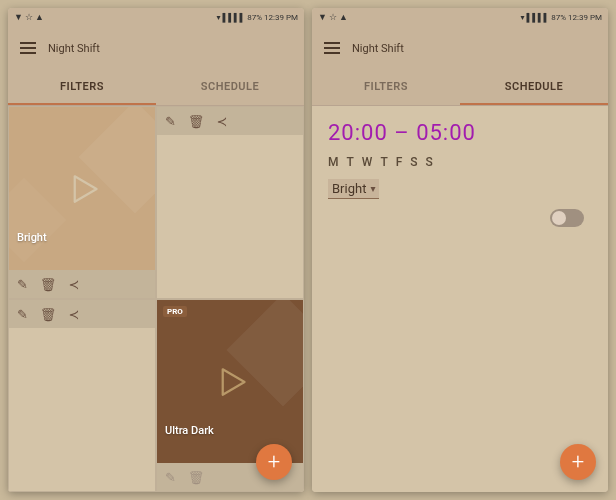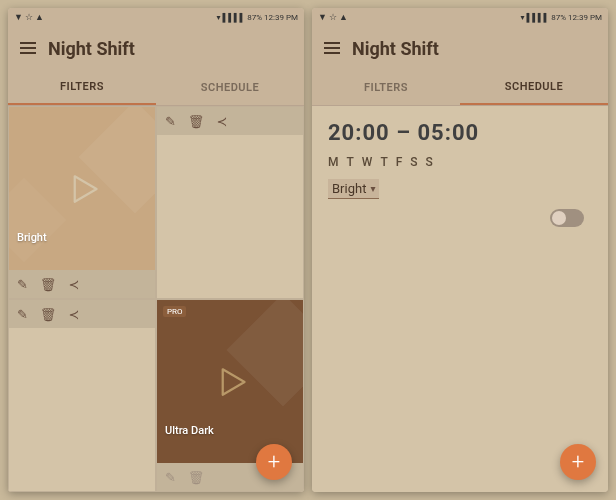--- a/index.html
+++ b/index.html
@@ -75,31 +75,30 @@
     }
 
     .hamburger span {
       display: block;
       width: 16px;
       height: 2px;
       background: #4a3728;
     }
 
     .app-title {
-      font-size: 18px;
-      font-weight: 700;
+      font-size: 11px;
+      font-weight: 400;
       color: #4a3728;
     }
 
     
     .tabs {
       display: flex;
       background: #c8b49a;
       border-bottom: 1px solid #b8a490;
-      align-items: center;
     }
 
     .tab {
       flex: 1;
       text-align: center;
       padding: 10px 0;
       font-size: 11px;
       font-weight: 600;
       color: #7a6a5a;
       cursor: pointer;
@@ -188,21 +187,21 @@
       color: #a09080;
     }
 
     .pro-badge {
       position: absolute;
       top: 6px;
       left: 6px;
       background: #8b5e3c;
       color: #fff;
       font-size: 8px;
-      font-weight: 400;
+      font-weight: 700;
       padding: 1px 4px;
       border-radius: 2px;
     }
 
     
     .fab {
       position: absolute;
       bottom: 12px;
       right: 12px;
       width: 36px;
@@ -224,22 +223,22 @@
     
     .schedule-content {
       padding: 14px 16px;
       display: flex;
       flex-direction: column;
       gap: 10px;
     }
 
     .time-range {
       font-size: 22px;
-      color: #404040;
-      font-weight: 700;
+      color: #a21caf;
+      font-weight: 400;
       letter-spacing: 1px;
     }
 
     .days-row {
       display: flex;
       gap: 8px;
     }
 
     .day-label {
       font-size: 12px;

